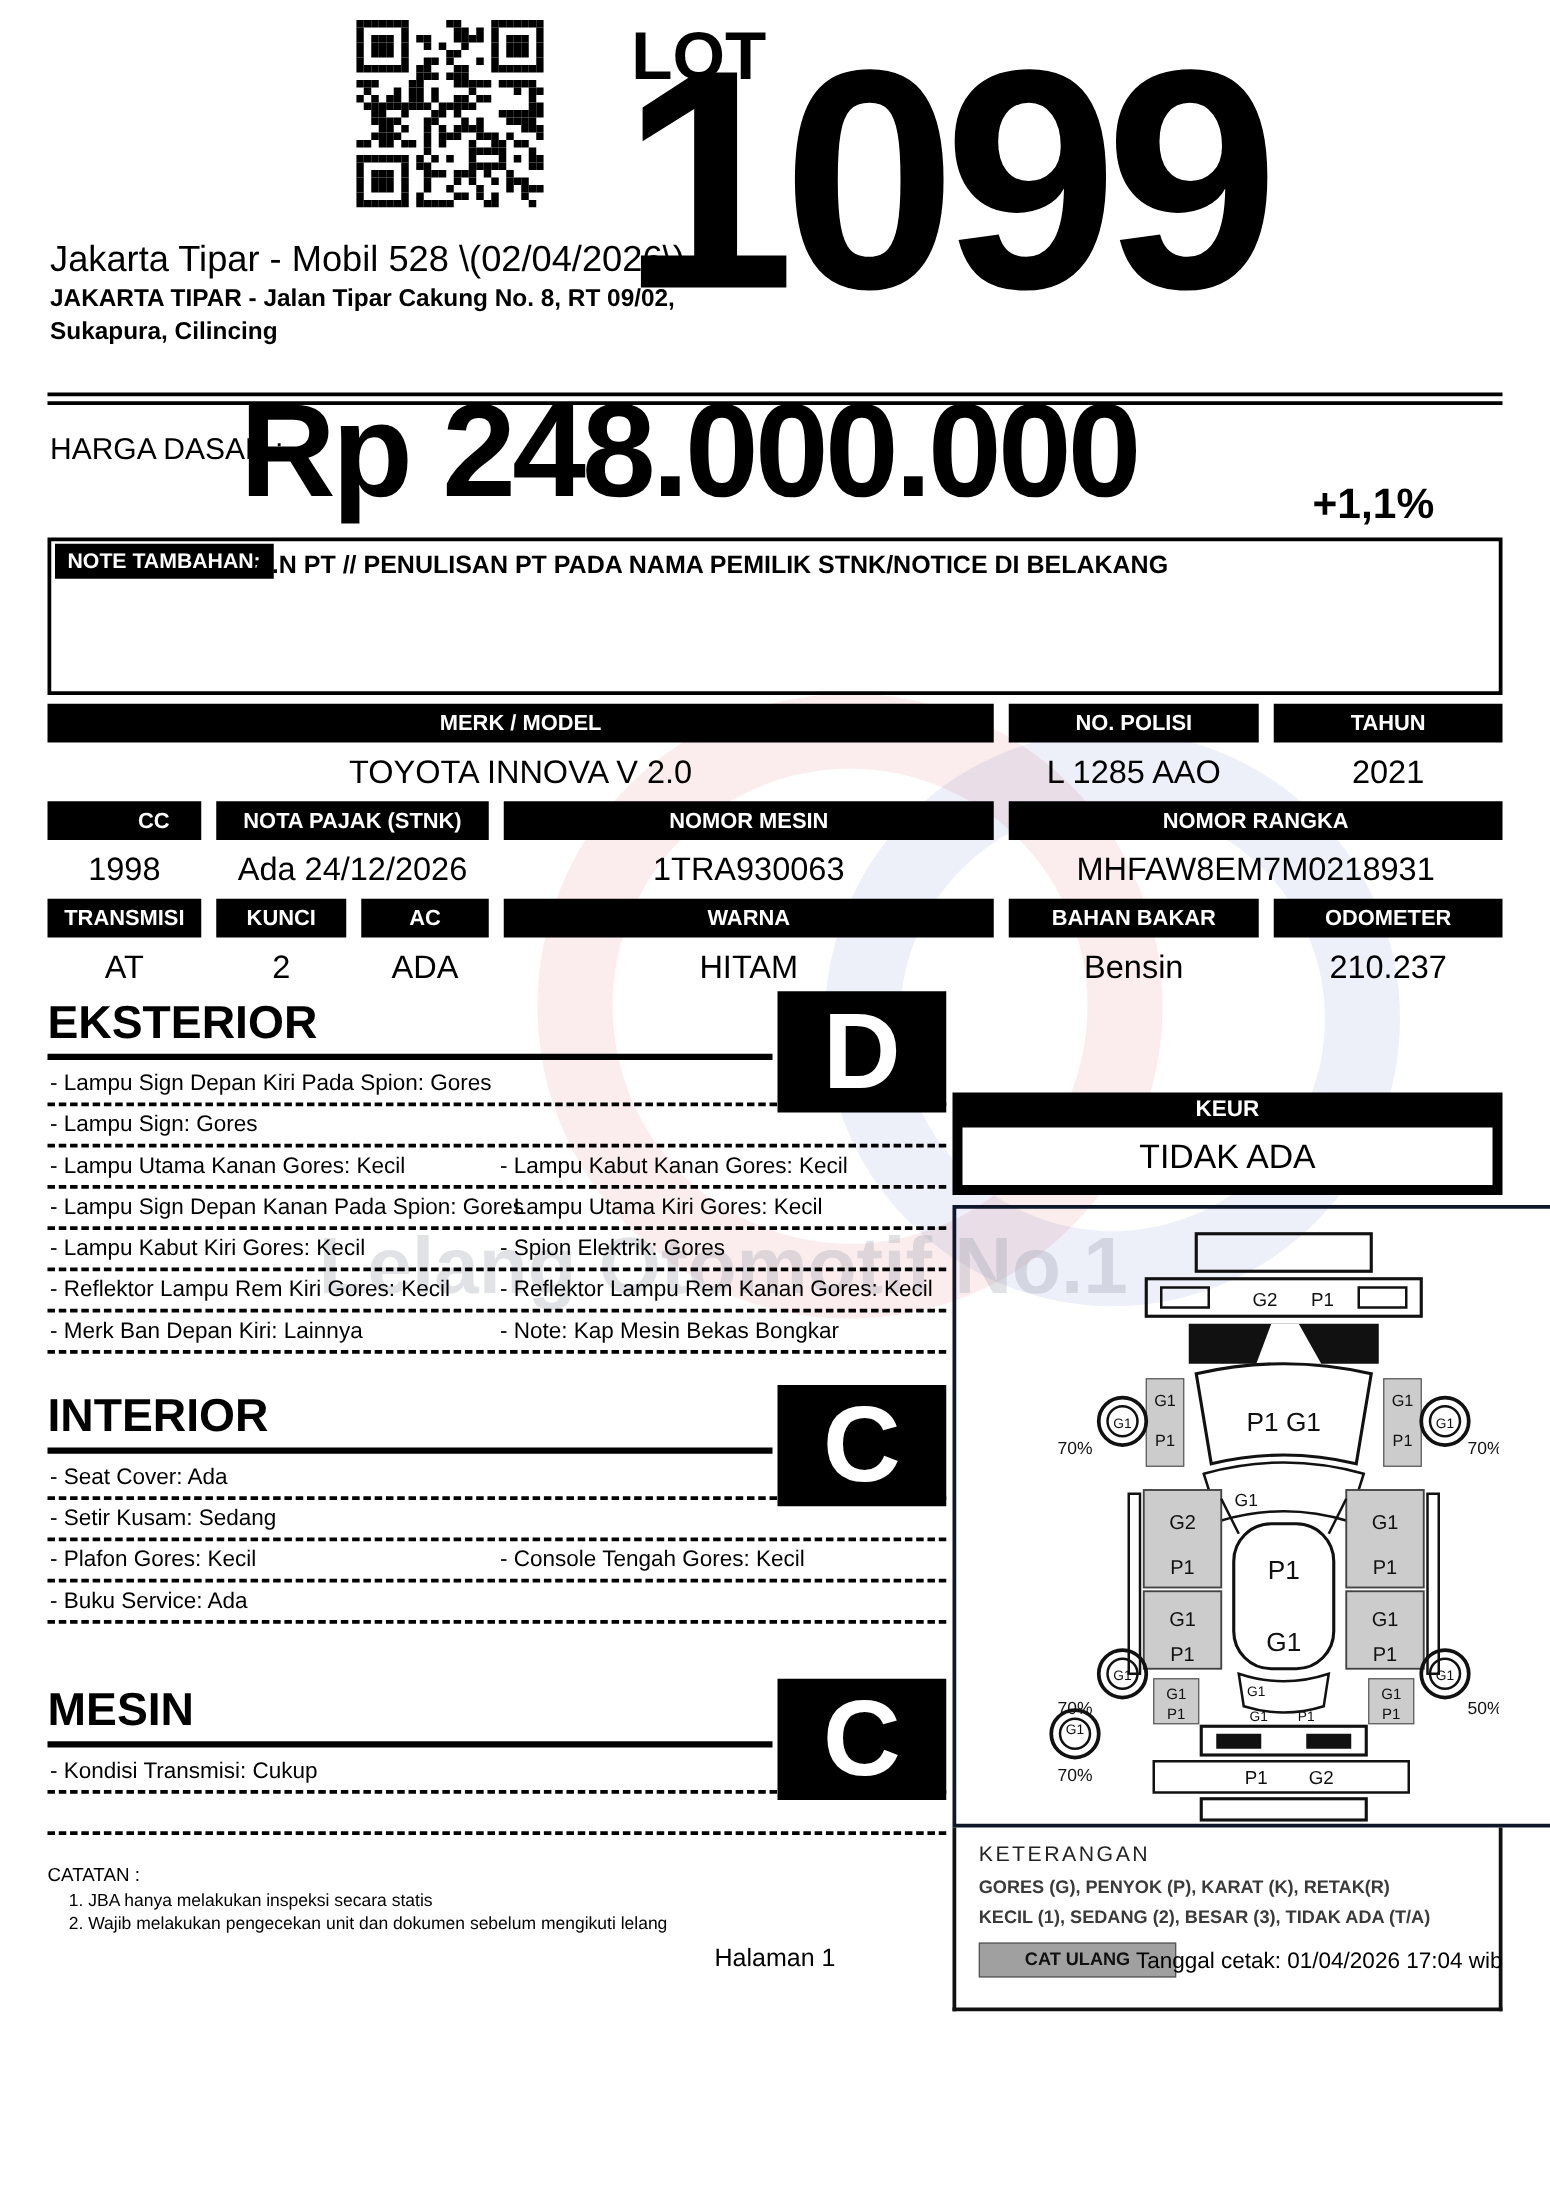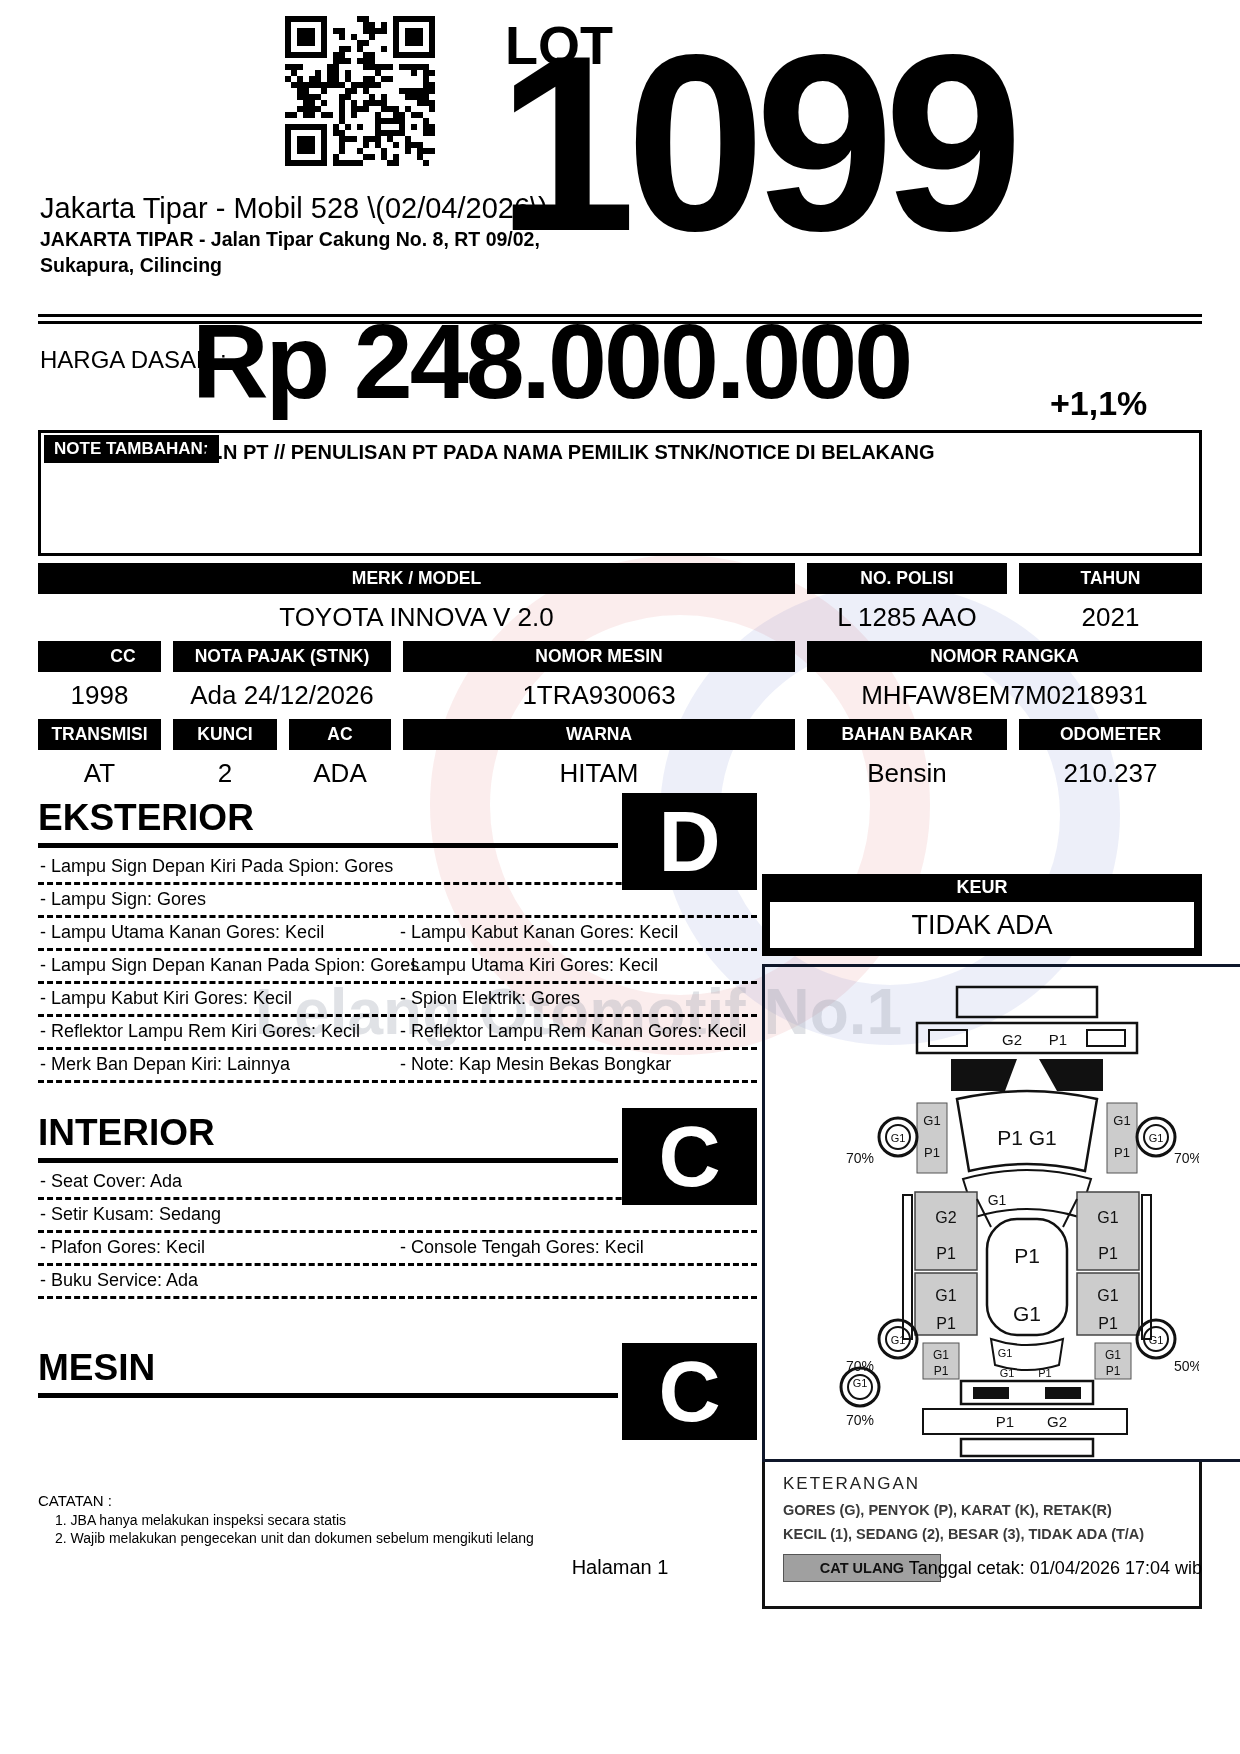--- a/index.html
+++ b/index.html
@@ -471,20 +471,30 @@
       </div>
     <div class="lrow">
         <span class="lc">- Buku Service: Ada</span>
         <span class="rc"></span>
       </div>
   </div>
 
   <div class="sec-title" style="top:1347px;">MESIN</div>
   <div class="sec-rule" style="top:1393px;"></div>
   <div class="grade" style="top:1343px;">C</div>
+  <div class="rows" style="top:1402px;">
+    <div class="lrow">
+        <span class="lc">- Kondisi Transmisi: Cukup</span>
+        <span class="rc"></span>
+      </div>
+    <div class="lrow">
+        <span class="lc"></span>
+        <span class="rc"></span>
+      </div>
+  </div>
 
   <div class="abs keur">
     <div class="keur-title">KEUR</div>
     <div class="keur-value-box">TIDAK ADA</div>
   </div>
 
   <div class="abs diagram-box">
     <svg width="434" height="492" viewBox="0 0 434 492">
       <g fill="none" stroke="#111" stroke-width="2.5">
         <rect x="192" y="20" width="140" height="30"></rect>

